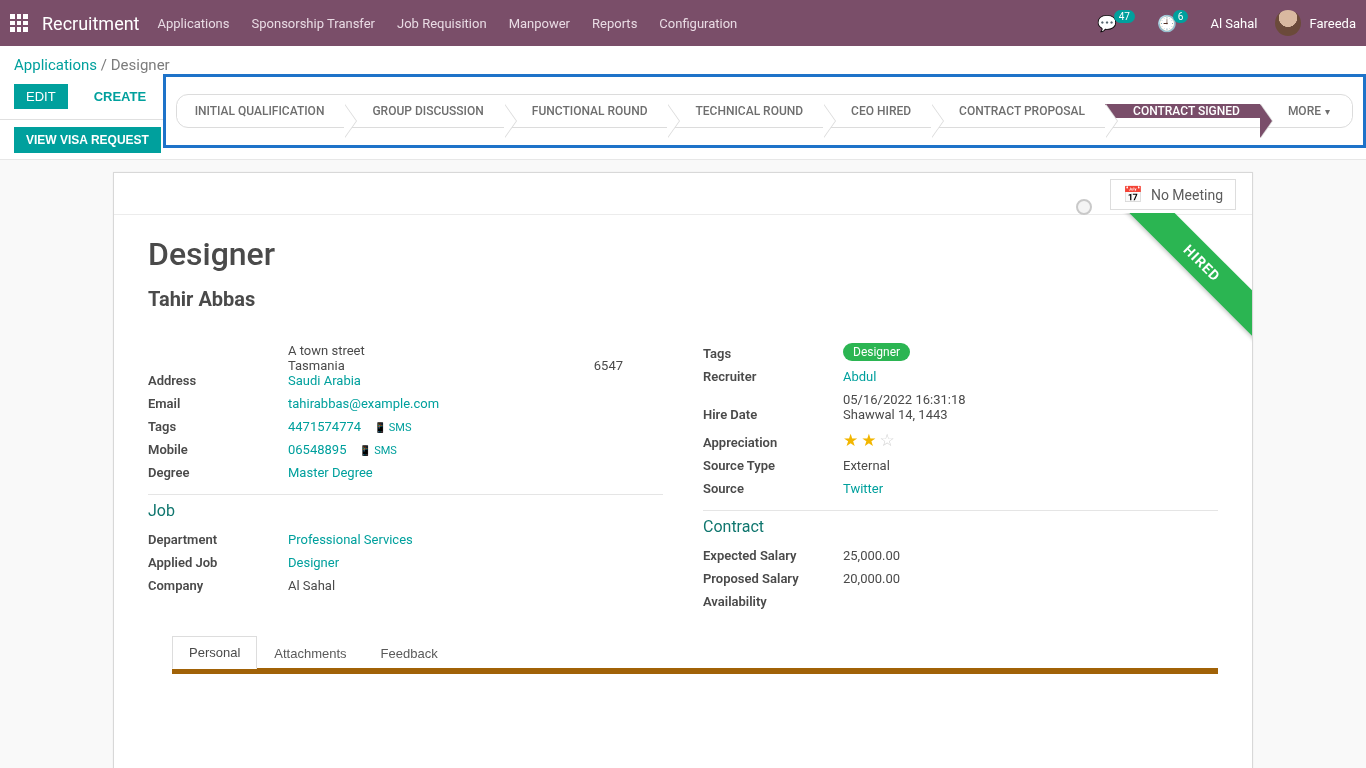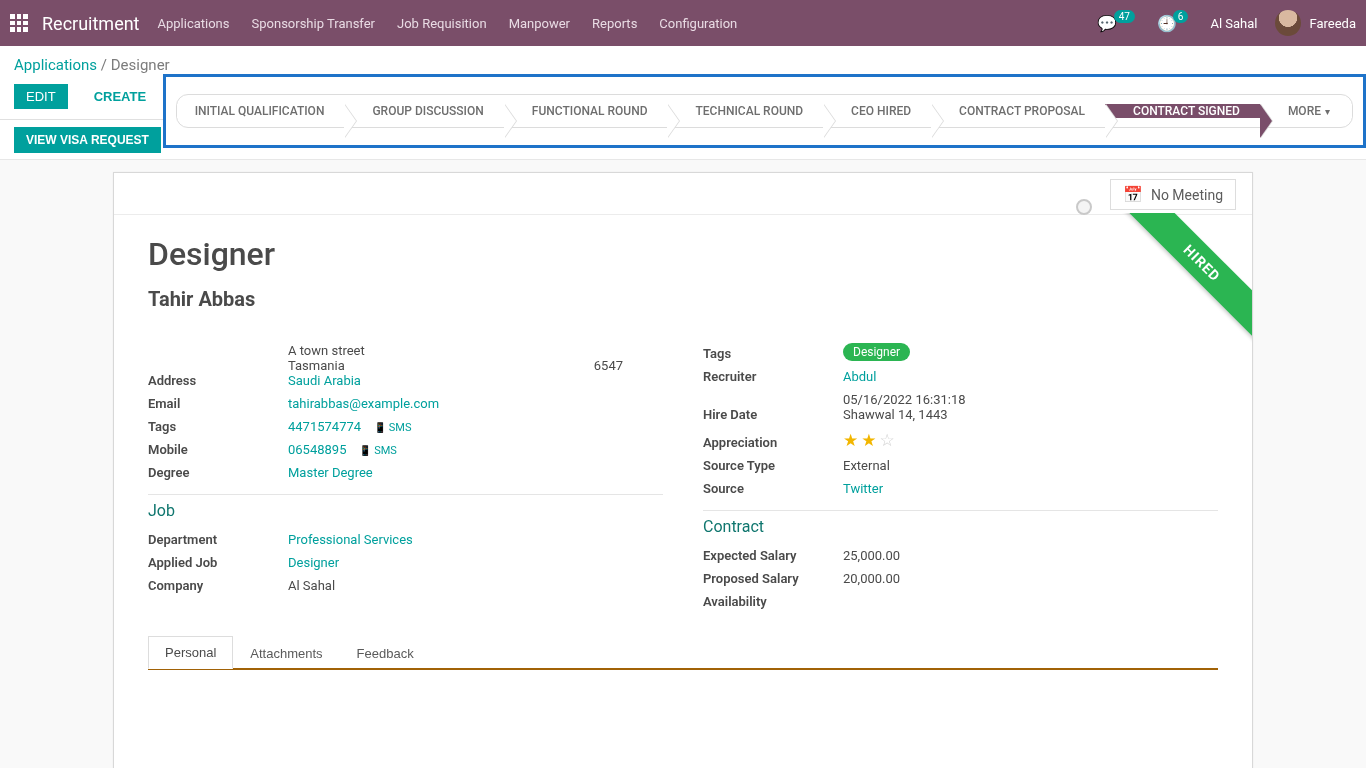--- a/index.html
+++ b/index.html
@@ -81,21 +81,21 @@
 
 .section-sep { border:none; border-top:1px solid #e5e5e5; margin:10px 0 6px 0; }
 .section-title { font-size:16px; color:#0f766e; margin:4px 0 8px 0; }
 
 .tag-pill { display:inline-block; background:#2bb552; color:#fff; padding:2px 10px; border-radius:10px; font-size:12px; }
 .stars { display:flex; gap:3px; }
 .star { font-size:17px; color:#d0d0d0; }
 .star.on { color:#f2b600; }
 
 
-.tabs { margin-top:22px; border-bottom:2px solid #a16207; display:flex; }
+.tabs { margin-top:22px; border-bottom:6px solid #a16207; display:flex;margin-left:24px; }
 .tab { padding:8px 16px; border:1px solid transparent; border-bottom:none; background:none; color:#5a5a5a; font-size:13px; cursor:pointer; position:relative; top:1px; }
 .tab.active { border-color:#ddd; background:#fff; border-bottom:1px solid #fff; color:#4a4a4a; }
 
 .muted { color:#9a9a9a; }
 </style>
 </head>
 <body>
 
 <div class="topbar" style="background:#7a4e69;">
   <div class="top-brand">

